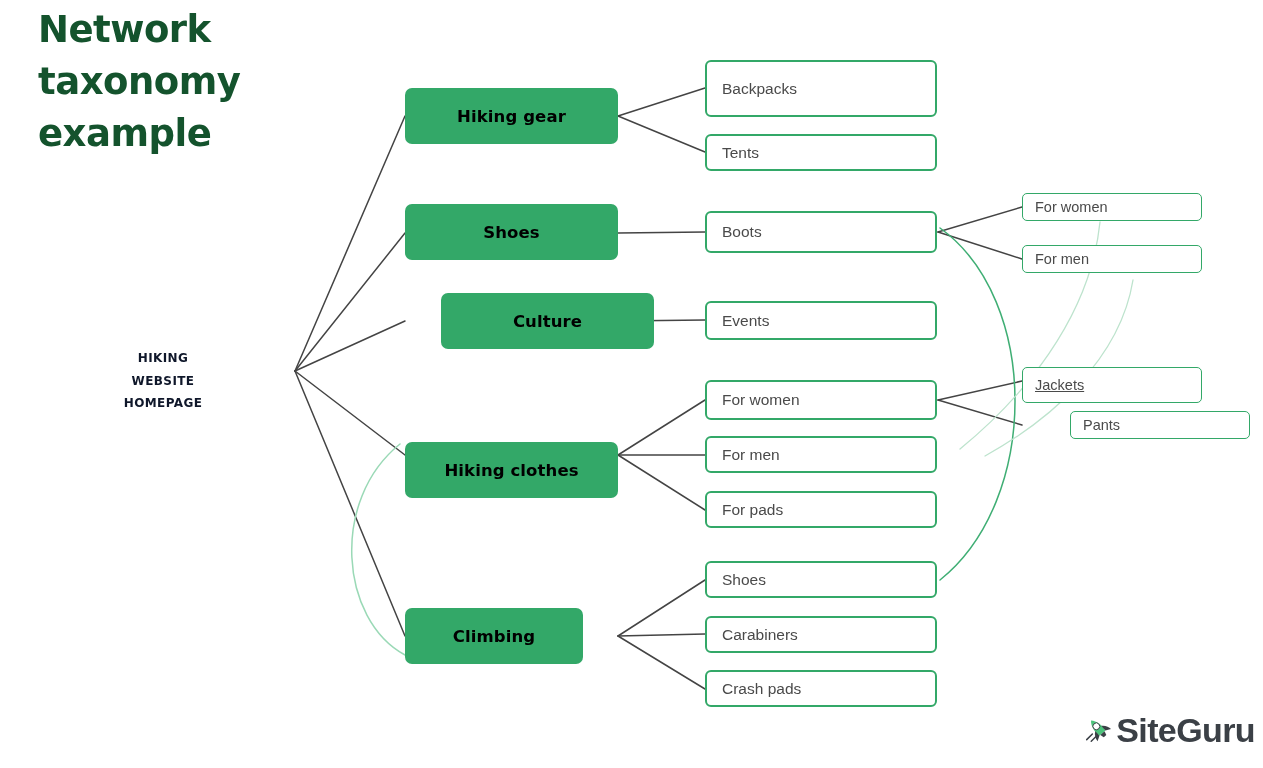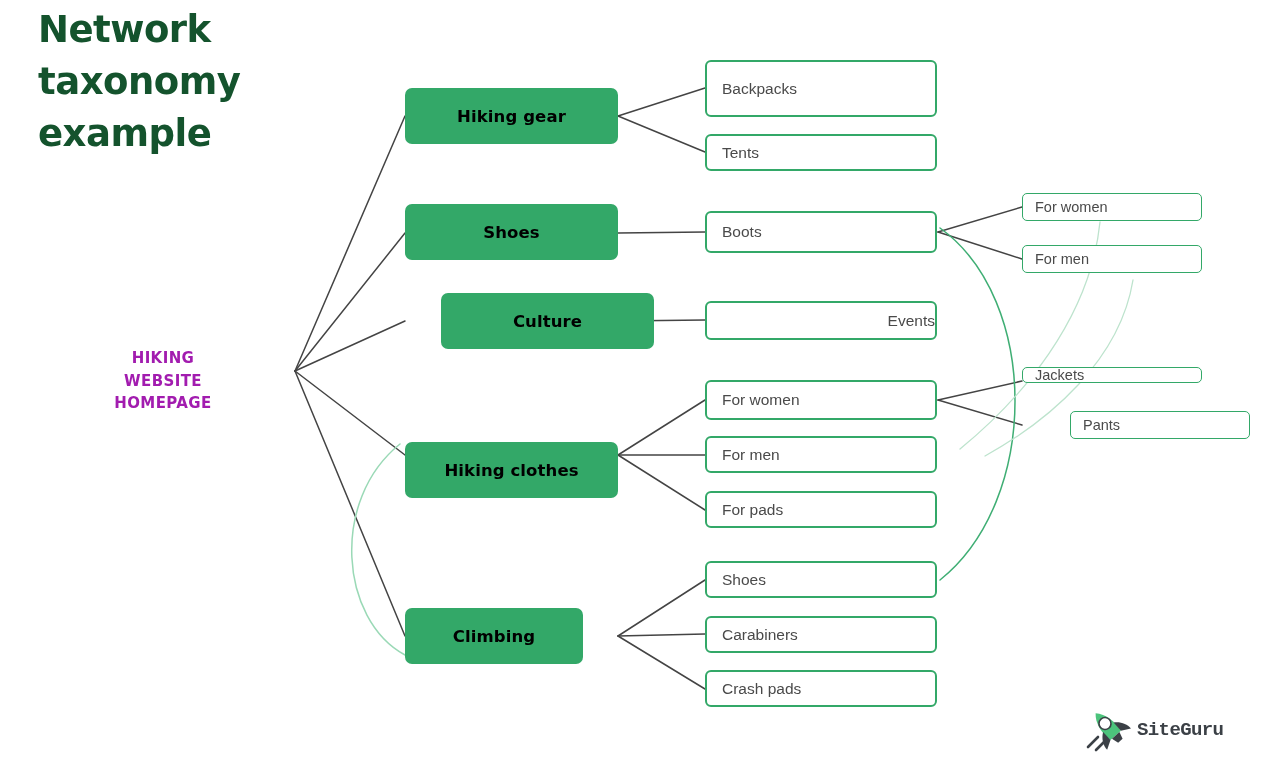--- a/index.html
+++ b/index.html
@@ -36,25 +36,25 @@
   }
 
   
   #root-label {
     position: absolute;
     left: 62px;
     top: 347px;
     width: 202px;
     text-align: center;
     font-family: "DejaVu Sans", sans-serif;
-    font-size: 15px;
+    font-size: 12px;
     font-weight: 700;
     line-height: 22.5px;
     letter-spacing: 0.4px;
-    color: #a21caf;
+    color: #0f172a;
     white-space: pre-line;
   }
 
   
   #links {
     position: absolute;
     left: 0;
     top: 0;
     width: 1263px;
     height: 768px;
@@ -105,22 +105,22 @@
   #logo {
     position: absolute;
     left: 1085px;
     top: 706px;
     width: 170px;
     height: 48px;
     display: flex;
     align-items: center;
   }
   #logo-text {
-    font-family: Liberation Mono, monospace;
-    font-size: 19px;
+    font-family: Liberation Sans, sans-serif;
+    font-size: 34px;
     font-weight: 700;
     letter-spacing: -0.6px;
     color: #3b4046;
     margin-left: 4px;
   }
 </style>
 </head>
 <body>
 
 <div id="canvas">
@@ -190,21 +190,21 @@
 
   <div class="node leaf" style="left:705px; top:60px;  width:232px; height:57px;">
     <span>Backpacks</span>
   </div>
   <div class="node leaf" style="left:705px; top:134px; width:232px; height:37px;">
     <span>Tents</span>
   </div>
   <div class="node leaf" style="left:705px; top:211px; width:232px; height:42px;">
     <span>Boots</span>
   </div>
-  <div class="node leaf" style="left:705px; top:301px; width:232px; height:39px;justify-content:flex-end;">
+  <div class="node leaf" style="left:705px; top:301px; width:232px; height:39px;">
     <span>Events</span>
   </div>
   <div class="node leaf" style="left:705px; top:380px; width:232px; height:40px;">
     <span>For women</span>
   </div>
   <div class="node leaf" style="left:705px; top:436px; width:232px; height:37px;">
     <span>For men</span>
   </div>
   <div class="node leaf" style="left:705px; top:491px; width:232px; height:37px;">
     <span>For pads</span>
@@ -218,21 +218,21 @@
   <div class="node leaf" style="left:705px; top:670px; width:232px; height:37px;">
     <span>Crash pads</span>
   </div>
 
   <div class="node sub" style="left:1022px; top:193px; width:180px; height:28px;">
     <span>For women</span>
   </div>
   <div class="node sub" style="left:1022px; top:245px; width:180px; height:28px;">
     <span>For men</span>
   </div>
-  <div class="node sub" style="left:1022px; top:367px; width:180px; height:16px;">
+  <div class="node sub" style="left:1022px; top:367px; width:180px; height:36px;text-decoration:underline;">
     <span>Jackets</span>
   </div>
   <div class="node sub" style="left:1022px; top:411px; width:180px; height:28px;margin-left:48px;">
     <span>Pants</span>
   </div>
 
   <div id="logo">
     <svg width="48" height="46" viewBox="0 0 48 46">
 
       <g transform="rotate(-42 24 21)">

